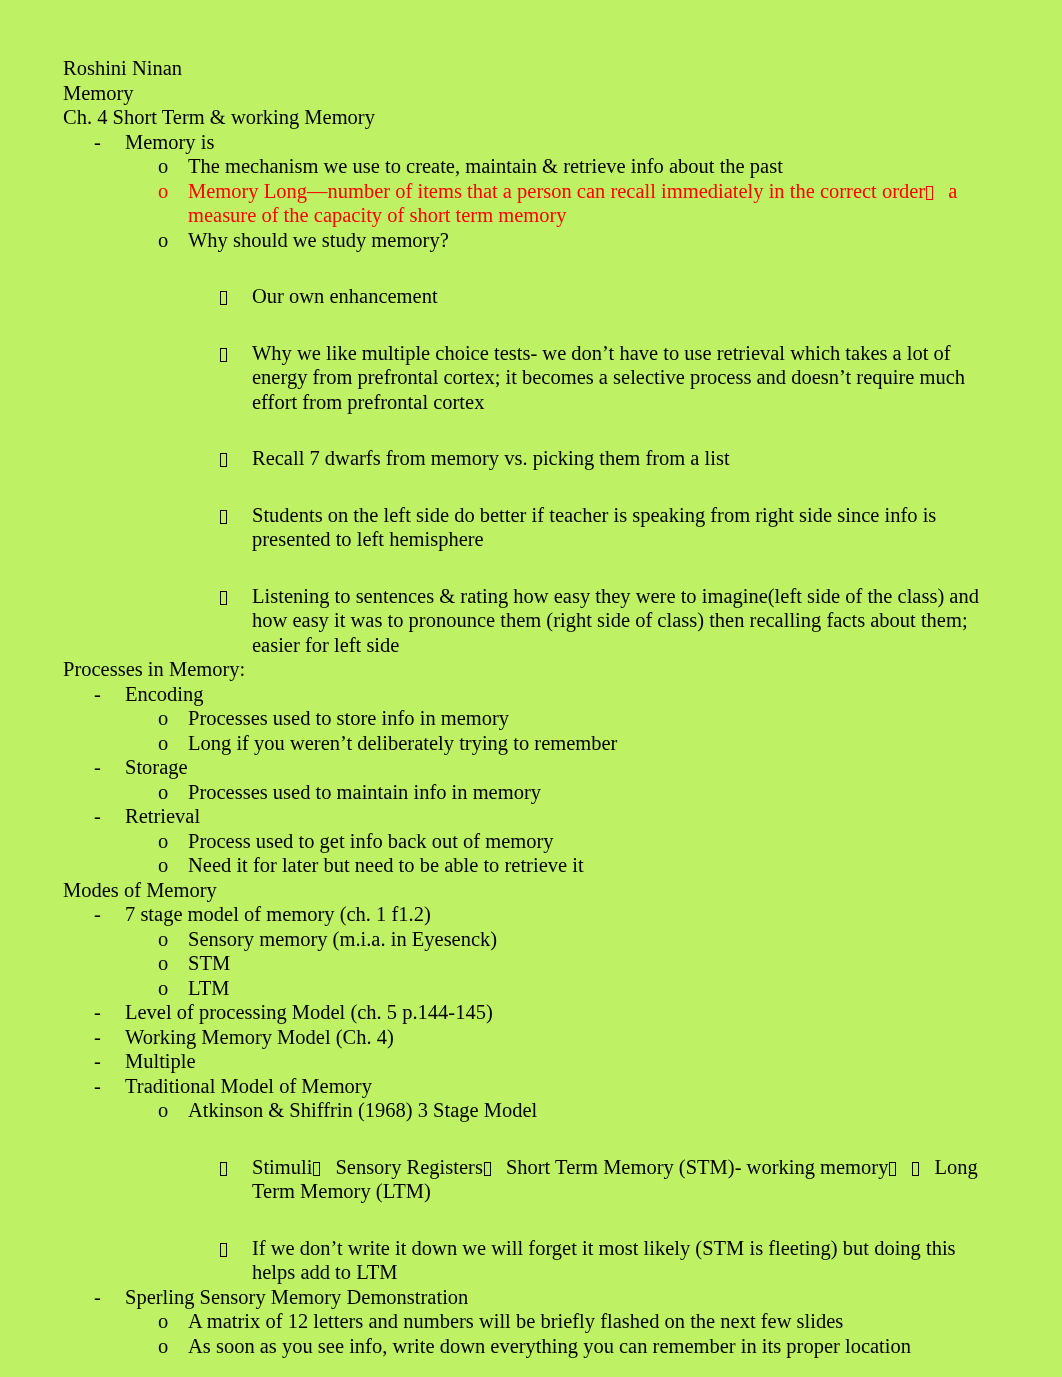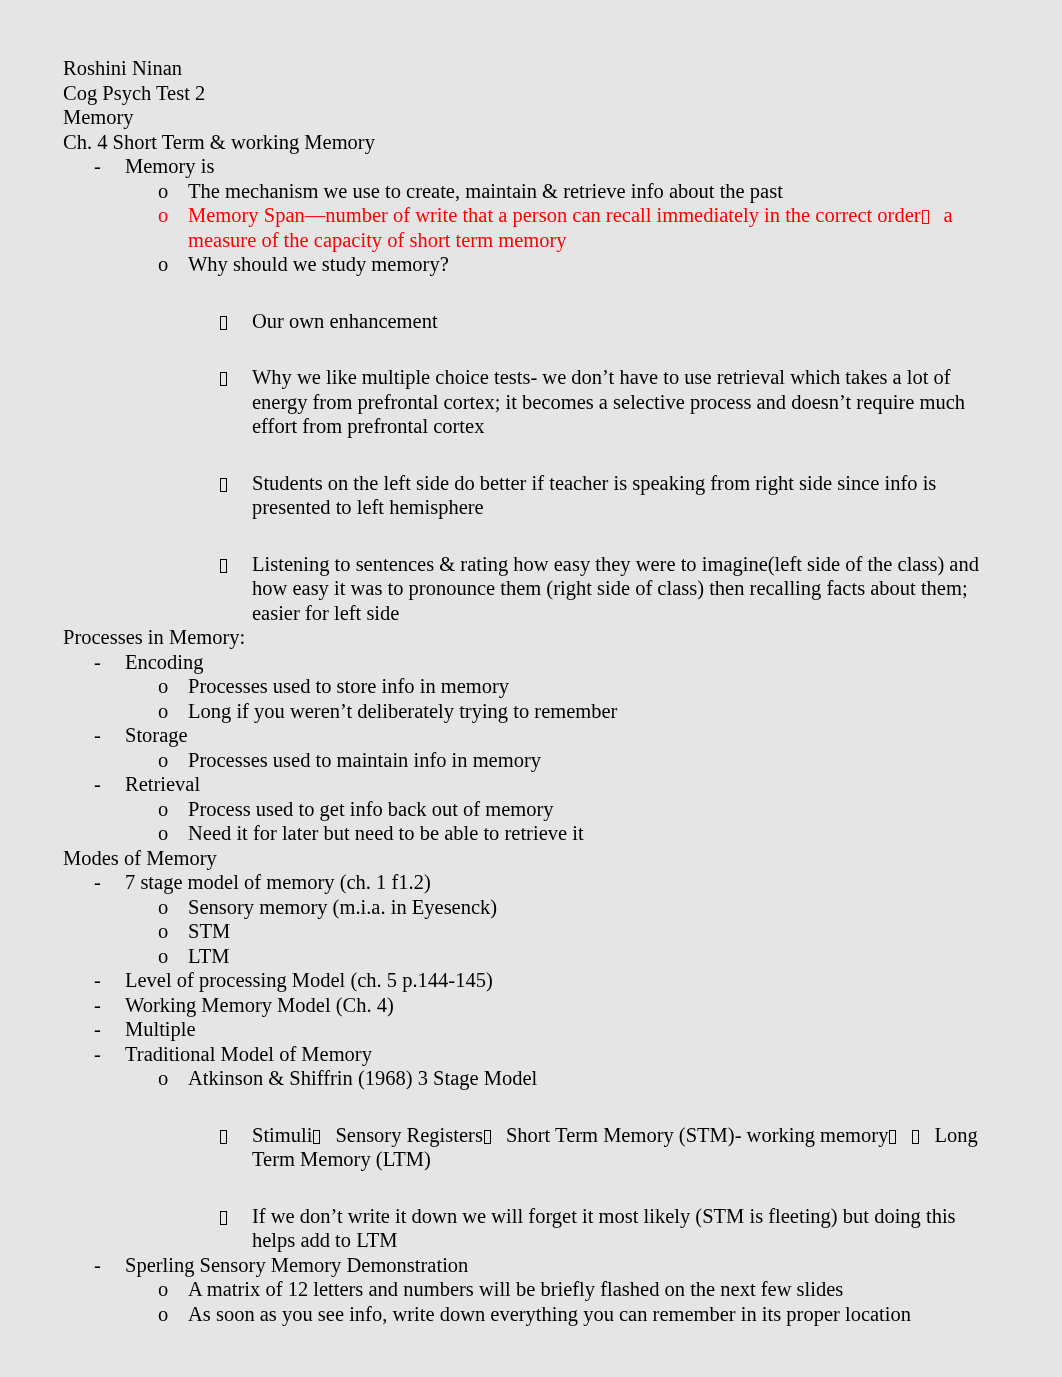--- a/index.html
+++ b/index.html
@@ -9,21 +9,21 @@
     background: #ffffff;
   }
   body {
     font-family: "Liberation Serif", "DejaVu Serif", serif;
     color: #000000;
   }
   .page {
     position: relative;
     width: 1062px;
     height: 1377px;
-    background: #e5e5e5;
+    background: #bef264;
     box-sizing: border-box;
     padding: 56px 65px 0 63px;
     overflow: hidden;
   }
   .doc {
     font-size: 20.5px;
     line-height: 24.5px;
   }
 
   
@@ -80,51 +80,54 @@
   }
   .gap-wide { display: inline-block; width: 14px; }
 </style>
 </head>
 <body>
 
 <div class="page">
   <div class="doc">
 
     <div class="line">Roshini Ninan</div>
-    <div class="line">Cog Psych Test 2</div>
     <div class="line">Memory</div>
     <div class="line">Ch. 4 Short Term &amp; working Memory</div>
 
     <div class="row lvl1">
       <span class="marker">-</span>
       <span class="txt">Memory is</span>
     </div>
 
     <div class="row lvl2">
       <span class="marker">o</span>
       <span class="txt">The mechanism we use to create, maintain &amp; retrieve info about the past</span>
     </div>
 
     <div class="row lvl2 red">
       <span class="marker">o</span>
-      <span class="txt"><span>Memory Span—number of write that a person can recall immediately in the correct order</span><span class="notdef red-box notdef-inline"></span><span class="gap-wide"></span><span>a measure of the capacity of short term memory</span></span>
+      <span class="txt"><span>Memory Long—number of items that a person can recall immediately in the correct order</span><span class="notdef red-box notdef-inline"></span><span class="gap-wide"></span><span>a measure of the capacity of short term memory</span></span>
     </div>
 
     <div class="row lvl2">
       <span class="marker">o</span>
       <span class="txt">Why should we study memory?</span>
     </div>
 
     <div class="row lvl3">
       <span class="marker"><span class="notdef"></span></span>
       <span class="txt">Our own enhancement</span>
     </div>
     <div class="row lvl3">
       <span class="marker"><span class="notdef"></span></span>
       <span class="txt">Why we like multiple choice tests- we don’t have to use retrieval which takes a lot of energy from prefrontal cortex; it becomes a selective process and doesn’t require much effort from prefrontal cortex</span>
+    </div>
+    <div class="row lvl3">
+      <span class="marker"><span class="notdef"></span></span>
+      <span class="txt">Recall 7 dwarfs from memory vs. picking them from a list</span>
     </div>
     <div class="row lvl3">
       <span class="marker"><span class="notdef"></span></span>
       <span class="txt">Students on the left side do better if teacher is speaking from right side since info is presented to left hemisphere</span>
     </div>
     <div class="row lvl3">
       <span class="marker"><span class="notdef"></span></span>
       <span class="txt">Listening to sentences &amp; rating how easy they were to imagine(left side of the class) and how easy it was to pronounce them (right side of class) then recalling facts about them; easier for left side</span>
     </div>
 

